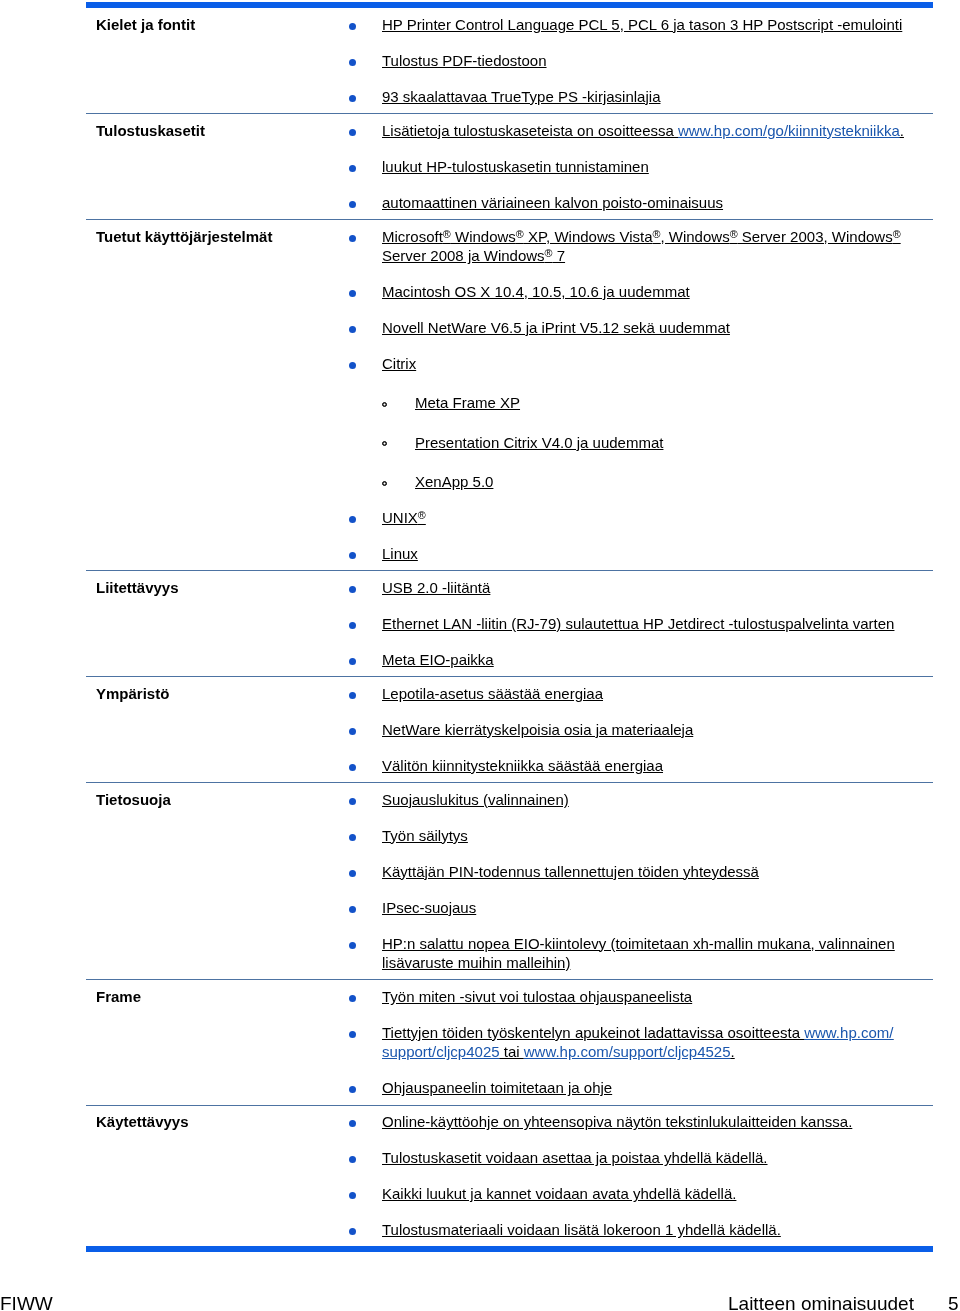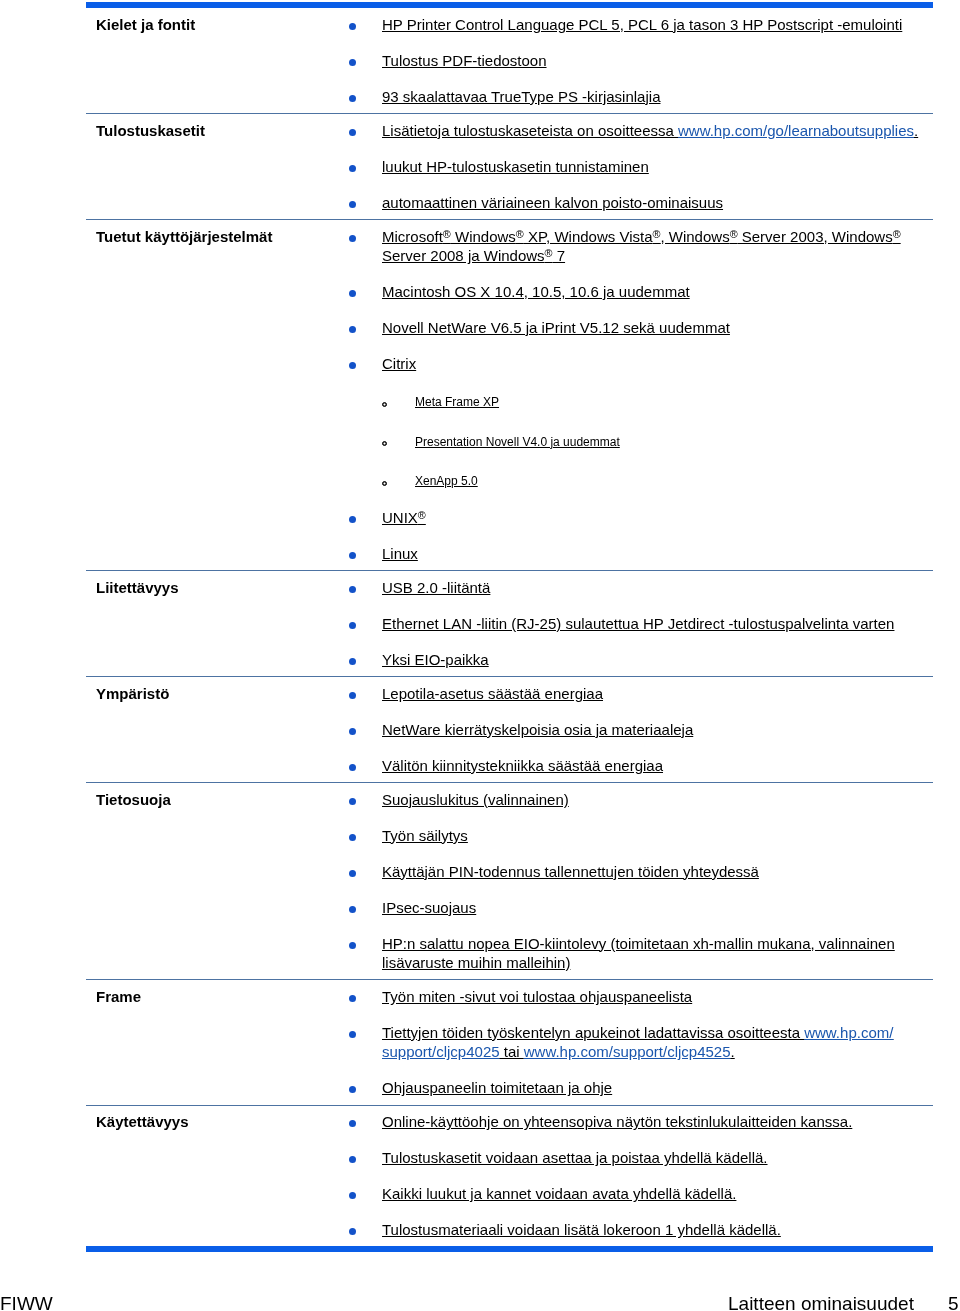--- a/index.html
+++ b/index.html
@@ -50,21 +50,21 @@
   ul.lvl1 > li:last-child { margin-bottom: 0; }
   ul.lvl1 > li > .bul {
     position: absolute; left: 3.7px; top: 8px;
     width: 7px; height: 7px; border-radius: 50%;
     background: var(--bullet);
   }
 
   ul.lvl2 { list-style: none; margin: 16.43px 0 0 0; padding: 0; }
   ul.lvl2 > li {
     position: relative;
-    font-size: 12px; line-height: 19.49px;
+    font-size: 15px; line-height: 19.49px;
     padding-left: 33px;
     margin-bottom: 16.43px;
     margin-top: 20px;
   }
   ul.lvl2 > li:last-child { margin-bottom: 0; }
   ul.lvl2 > li > .bul2 {
     position: absolute; left: 0.1px; top: 8.6px;
     width: 5px; height: 5px; border-radius: 50%;
     background: radial-gradient(circle at 50% 50%,
                 #ffffff 0, #ffffff 0.6px, #262626 1.35px, #262626 2.35px,
@@ -118,21 +118,21 @@
       </tr>
       <tr class="rule-mid">
           <td colspan="2"></td>
         </tr>
       <tr class="spec-row">
         <th class="c-label" scope="row">Tulostuskasetit</th>
         <td class="c-body">
           <ul class="lvl1">
             <li>
               <span class="bul"></span>
-              <span class="txt">Lisätietoja tulostuskaseteista on osoitteessa <a class="link">www.hp.com/go/learnaboutsupplies</a>.</span>
+              <span class="txt">Lisätietoja tulostuskaseteista on osoitteessa <a class="link">www.hp.com/go/kiinnitystekniikka</a>.</span>
             </li>
             <li>
               <span class="bul"></span>
               <span class="txt">luukut HP-tulostuskasetin tunnistaminen</span>
             </li>
             <li>
               <span class="bul"></span>
               <span class="txt">automaattinen väriaineen kalvon poisto-ominaisuus</span>
             </li>
           </ul>
@@ -160,21 +160,21 @@
             <li>
               <span class="bul"></span>
               <span class="txt">Citrix</span>
               <ul class="lvl2">
                 <li>
                   <span class="bul2"></span>
                   <span class="txt">Meta Frame XP</span>
                 </li>
                 <li>
                   <span class="bul2"></span>
-                  <span class="txt">Presentation Novell V4.0 ja uudemmat</span>
+                  <span class="txt">Presentation Citrix V4.0 ja uudemmat</span>
                 </li>
                 <li>
                   <span class="bul2"></span>
                   <span class="txt">XenApp 5.0</span>
                 </li>
               </ul>
             </li>
             <li>
               <span class="bul"></span>
               <span class="txt">UNIX<sup>®</sup></span>
@@ -192,25 +192,25 @@
       <tr class="spec-row">
         <th class="c-label" scope="row">Liitettävyys</th>
         <td class="c-body">
           <ul class="lvl1">
             <li>
               <span class="bul"></span>
               <span class="txt">USB 2.0 -liitäntä</span>
             </li>
             <li>
               <span class="bul"></span>
-              <span class="txt">Ethernet LAN -liitin (RJ-25) sulautettua HP Jetdirect -tulostuspalvelinta varten</span>
-            </li>
-            <li>
-              <span class="bul"></span>
-              <span class="txt">Yksi EIO-paikka</span>
+              <span class="txt">Ethernet LAN -liitin (RJ-79) sulautettua HP Jetdirect -tulostuspalvelinta varten</span>
+            </li>
+            <li>
+              <span class="bul"></span>
+              <span class="txt">Meta EIO-paikka</span>
             </li>
           </ul>
         </td>
       </tr>
       <tr class="rule-mid">
           <td colspan="2"></td>
         </tr>
       <tr class="spec-row">
         <th class="c-label" scope="row">Ympäristö</th>
         <td class="c-body">

